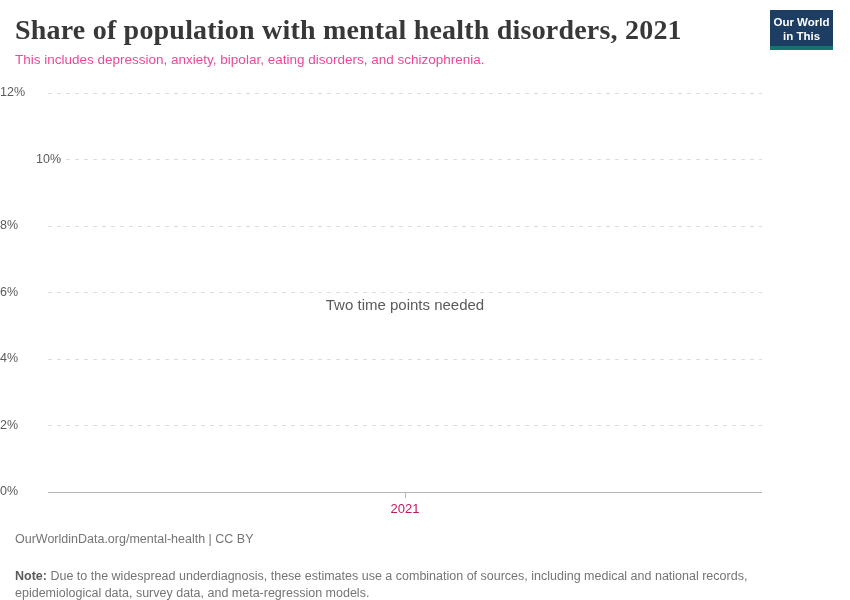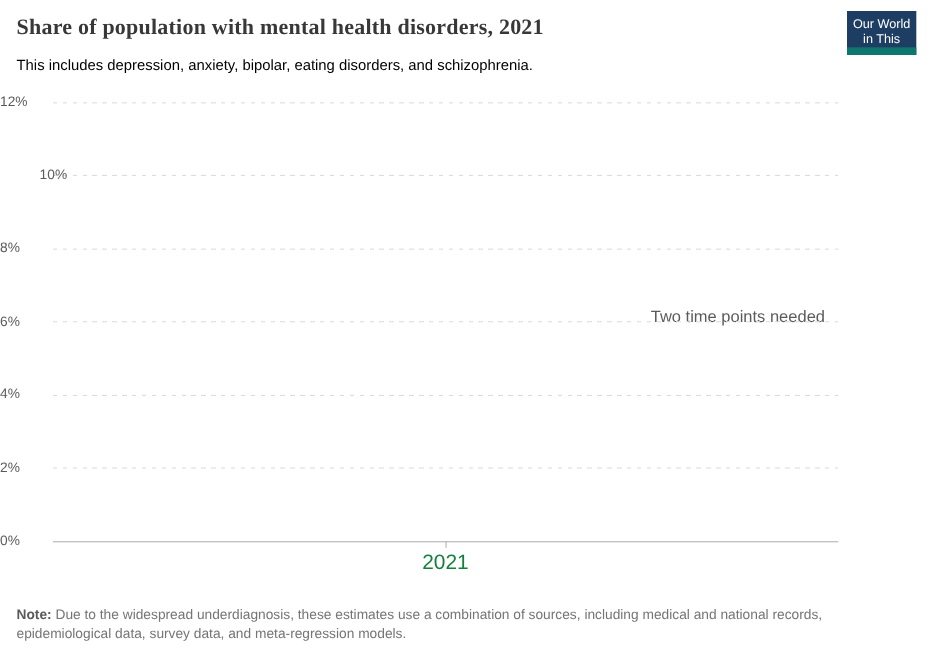--- a/index.html
+++ b/index.html
@@ -14,42 +14,42 @@
     overflow: hidden;
   }
 
   
   .chart-title {
     position: absolute;
     left: 15px;
     top: 14px;
     font-family: "Liberation Serif", "DejaVu Serif", serif;
     font-weight: 700;
-    font-size: 20px;
+    font-size: 28px;
     letter-spacing: 0.2px;
     color: #383838;
   }
   .chart-subtitle {
     position: absolute;
     left: 15px;
     top: 52px;
     font-size: 13.5px;
-    color: #000000;
+    color: #ec4899;
   }
   .owid-logo {
     position: absolute;
     top: 10px;
     right: 17px;
     width: 63px;
     height: 40px;
     background: #1d3d63;
-    border-bottom: 7px solid #0f766e;
+    border-bottom: 4px solid #0f766e;
     color: #ffffff;
     font-size: 11.5px;
-    font-weight: 400;
+    font-weight: 700;
     text-align: center;
     line-height: 14px;
     padding-top: 5px;
     cursor: pointer;
   }
 
   
   .plot-area { position: absolute; left: 0; top: 0; width: 850px; height: 600px; }
 
   .gridline {
@@ -88,22 +88,22 @@
 
   .x-tick {
     position: absolute;
     width: 1px;
     height: 6px;
     background: #b3b3b3;
   }
   .xtick-label {
     position: absolute;
     transform: translateX(-50%);
-    font-size: 19px;
-    color: #15803d;
+    font-size: 13px;
+    color: #be185d;
   }
 
   
   .footer {
     position: absolute;
     left: 15px;
     right: 17px;
     top: 531px;
     font-size: 12.5px;
     color: #757575;
@@ -129,21 +129,21 @@
 
   <h1 class="chart-title">Share of population with mental health disorders, 2021</h1>
   <div class="owid-logo">
     <div>Our World</div>
     <div>in This</div>
   </div>
   <p class="chart-subtitle">This includes depression, anxiety, bipolar, eating disorders, and schizophrenia.</p>
 
   <div class="plot-area" id="plot-area">
 
-    <div class="empty-message-row" id="empty-message-row" style="top: 280px; text-align: right;">
+    <div class="empty-message-row" id="empty-message-row" style="top: 296px;">
       <span class="empty-message">Two time points needed</span>
     </div>
     <div class="x-tick" id="x-tick" style="left: 405px; top: 492px;"></div>
     <div class="xtick-label" id="xtick-label" style="left: 405px; top: 501px;">2021</div>
   <div class="gridline zero" style="top: 491.5px;"></div>
       <div class="ytick-label" style="top: 484px;">0%</div>
       <div class="gridline" style="top: 425px;"></div>
       <div class="ytick-label" style="top: 417.5px;">2%</div>
       <div class="gridline" style="top: 358.5px;"></div>
       <div class="ytick-label" style="top: 351px;">4%</div>
@@ -152,19 +152,20 @@
       <div class="gridline" style="top: 225.5px;"></div>
       <div class="ytick-label" style="top: 218px;">8%</div>
       <div class="gridline" style="top: 159px;"></div>
       <div class="ytick-label" style="top: 151.5px; margin-left: 36px;">10%</div>
       <div class="gridline" style="top: 92.5px;"></div>
       <div class="ytick-label" style="top: 85px;">12%</div>
     </div>
 
   <div class="footer">
     <div class="source-row">
+      <div class="footer-link">OurWorldinData.org/mental-health | CC BY</div>
     </div>
     <div class="note-row">
       <b>Note:</b><span> Due to the widespread underdiagnosis, these estimates use a combination of sources, including medical and national records, epidemiological data, survey data, and meta-regression models.</span>
     </div>
   </div>
 
 </div>
 
 </body></html>

